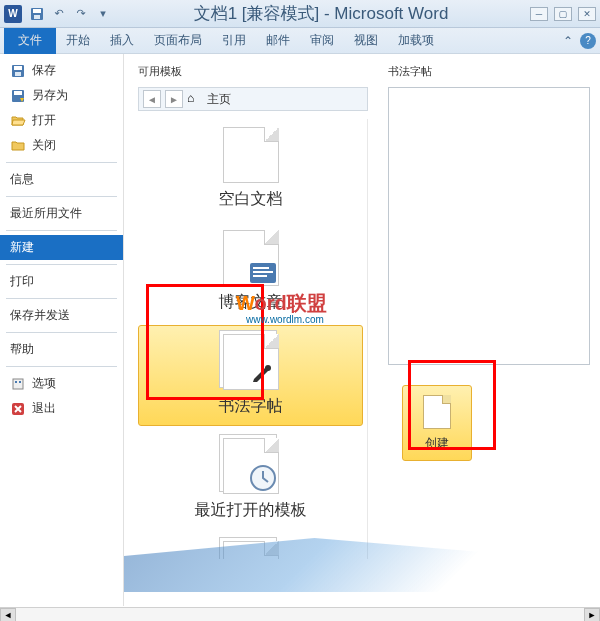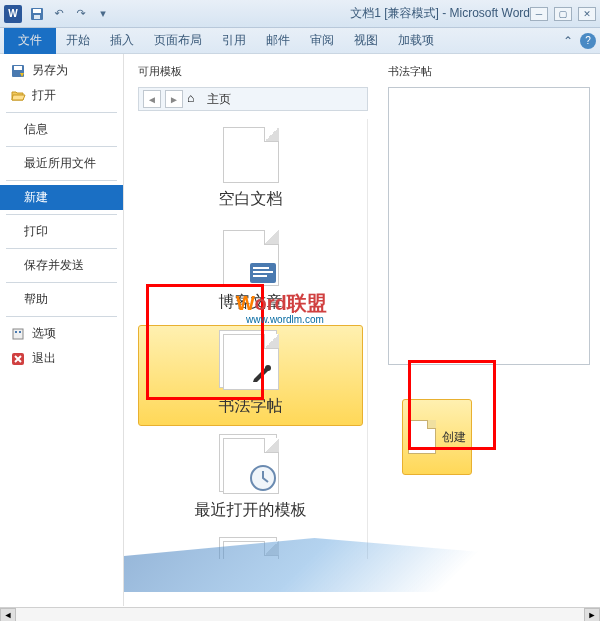--- a/index.html
+++ b/index.html
@@ -3,37 +3,37 @@
 <meta charset="utf-8">
 <style>
 * { box-sizing: border-box; margin: 0; padding: 0; font-family: "Microsoft YaHei", "Segoe UI", sans-serif; }
 body { width: 600px; height: 621px; background: #fff; overflow: hidden; position: relative; }
 
 
 .titlebar { height: 28px; background: linear-gradient(#e8eff7, #d6e4f2); display: flex; align-items: center; padding: 0 4px; border-bottom: 1px solid #b8c8da; }
 .app-icon { width: 18px; height: 18px; background: #2b579a; border-radius: 2px; display: flex; align-items: center; justify-content: center; color: #fff; font-size: 10px; font-weight: bold; }
 .qat { display: flex; gap: 4px; margin-left: 6px; }
 .qat-btn { width: 18px; height: 18px; display: flex; align-items: center; justify-content: center; color: #4a6a8a; font-size: 11px; cursor: pointer; }
-.title-text { flex: 1; text-align: right; font-size: 12px; color: #3a5a7a; }
+.title-text { flex: 1; text-align: center; font-size: 17px; color: #3a5a7a; }
 .win-controls { display: flex; gap: 6px; }
 .win-btn { width: 18px; height: 14px; border: 1px solid #a0b0c0; background: #f0f5fa; font-size: 9px; display: flex; align-items: center; justify-content: center; color: #4a6a8a; cursor: pointer; }
 
 
 .ribbon { height: 26px; background: linear-gradient(#e8eff7, #dce8f4); display: flex; align-items: center; padding: 0 4px; border-bottom: 1px solid #cad6e2; }
 .file-tab { background: #1a6fc4; color: #e5e5e5; padding: 4px 14px; font-size: 12px; height: 26px; display: flex; align-items: center; cursor: pointer; }
 .ribbon-tab { padding: 4px 10px; font-size: 12px; color: #3a5a7a; cursor: pointer; }
 .ribbon-right { margin-left: auto; display: flex; gap: 4px; align-items: center; }
 .ribbon-icon { width: 16px; height: 16px; font-size: 12px; color: #4a6a8a; display: flex; align-items: center; justify-content: center; cursor: pointer; }
 .help-icon { width: 16px; height: 16px; border-radius: 50%; background: #4a8ac4; color: #fff; font-size: 10px; display: flex; align-items: center; justify-content: center; cursor: pointer; }
 
 
 .backstage { display: flex; height: 552px; background: #fff; }
 .sidebar { width: 124px; background: #fff; border-right: 1px solid #e0e0e0; padding-top: 4px; }
 .side-item { display: flex; align-items: center; padding: 4px 10px; font-size: 12px; color: #333; cursor: pointer; gap: 6px; }
-.side-item.noicon { padding-left: 24px; }
+.side-item.noicon { padding-left: 10px; }
 .side-item.selected { background: #1a6fc4; color: #fff; position: relative; }
 .side-item.selected::after { content: ""; position: absolute; right: -8px; top: 50%; transform: translateY(-50%); border: 8px solid transparent; border-left-color: #1a6fc4; }
 .side-sep { height: 1px; background: #d0d8e0; margin: 4px 6px; }
 .side-icon { width: 16px; height: 16px; display: flex; align-items: center; justify-content: center; }
 
 
 .svg-icon { width: 16px; height: 16px; display: block; }
 
 
 .main { flex: 1; display: flex; position: relative; overflow: hidden; }
@@ -52,21 +52,21 @@
 .tmpl-icon.stack { box-shadow: -3px -3px 0 #fff, -3px -3px 0 1px #ccc; }
 .tmpl-label { font-size: 16px; color: #333; text-align: center; }
 
 .highlight-box { position: absolute; border: 3px solid #ff0000; pointer-events: none; }
 .hb1 { left: 146px; top: 284px; width: 118px; height: 116px; }
 .hb2 { left: 408px; top: 360px; width: 88px; height: 90px; }
 
 
 .preview-col { flex: 1; padding: 10px 10px 0 14px; }
 .preview-box { border: 1px solid #c0c8d0; height: 278px; background: #fff; margin-top: 6px; }
-.create-btn { margin-top: 34px; margin-left: 14px; width: 70px; height: 76px; background: linear-gradient(#fff0b0, #ffd858); border: 1px solid #e8b030; border-radius: 3px; display: flex; align-items: center; justify-content: center; cursor: pointer; gap: 6px; }
+.create-btn { margin-top: 20px; margin-left: 14px; width: 70px; height: 76px; background: linear-gradient(#fff0b0, #ffd858); border: 1px solid #e8b030; border-radius: 3px; display: flex; flex-direction: column; align-items: center; justify-content: center; cursor: pointer; gap: 6px; }
 .create-icon { width: 28px; height: 34px; background: #fff; border: 1px solid #c8b070; position: relative; }
 .create-icon::before { content: ""; position: absolute; top: -1px; right: -1px; width: 8px; height: 8px; background: #f0e0a0; border-left: 1px solid #c8b070; border-bottom: 1px solid #c8b070; }
 .create-label { font-size: 12px; color: #333; }
 
 
 .watermark { position: absolute; left: 236px; top: 290px; font-size: 20px; font-weight: bold; color: #d04040; pointer-events: none; white-space: nowrap; }
 .watermark .w1 { color: #ff8000; }
 .watermark-url { position: absolute; left: 246px; top: 314px; font-size: 10px; color: #0369a1; pointer-events: none; }
 
 
@@ -118,33 +118,51 @@
   </div>
 </div>
 
 <div class="backstage">
   <div class="sidebar">
     <div class="side-item">
       <span class="side-icon">
           <svg class="svg-icon" viewBox="0 0 16 16">
             <rect x="2" y="2" width="12" height="12" fill="#4a7ab0" rx="1"></rect>
             <rect x="4" y="3" width="8" height="4" fill="#fff"></rect>
+            <rect x="5" y="9" width="6" height="4" fill="#dce8f4"></rect>
+          </svg>
+        </span>
+      <span>保存</span>
+    </div>
+    <div class="side-item">
+      <span class="side-icon">
+          <svg class="svg-icon" viewBox="0 0 16 16">
+            <rect x="2" y="2" width="12" height="12" fill="#4a7ab0" rx="1"></rect>
+            <rect x="4" y="3" width="8" height="4" fill="#fff"></rect>
             <path d="M10 10 L14 10 L12 14 Z" fill="#f0c020"></path>
           </svg>
         </span>
       <span>另存为</span>
     </div>
     <div class="side-item">
       <span class="side-icon">
           <svg class="svg-icon" viewBox="0 0 16 16">
             <path d="M2 4 L6 4 L7 5 L13 5 L13 12 L2 12 Z" fill="#f0c860" stroke="#c89820"></path>
             <path d="M3 7 L15 7 L13 12 L2 12 Z" fill="#ffe090" stroke="#c89820"></path>
           </svg>
         </span>
       <span>打开</span>
+    </div>
+    <div class="side-item">
+      <span class="side-icon">
+          <svg class="svg-icon" viewBox="0 0 16 16">
+            <path d="M2 4 L6 4 L7 5 L14 5 L14 12 L2 12 Z" fill="#f0c860" stroke="#c89820"></path>
+          </svg>
+        </span>
+      <span>关闭</span>
     </div>
     <div class="side-sep"></div>
     <div class="side-item noicon">
         <span>信息</span>
       </div>
     <div class="side-sep"></div>
     <div class="side-item noicon">
         <span>最近所用文件</span>
       </div>
     <div class="side-sep"></div>

